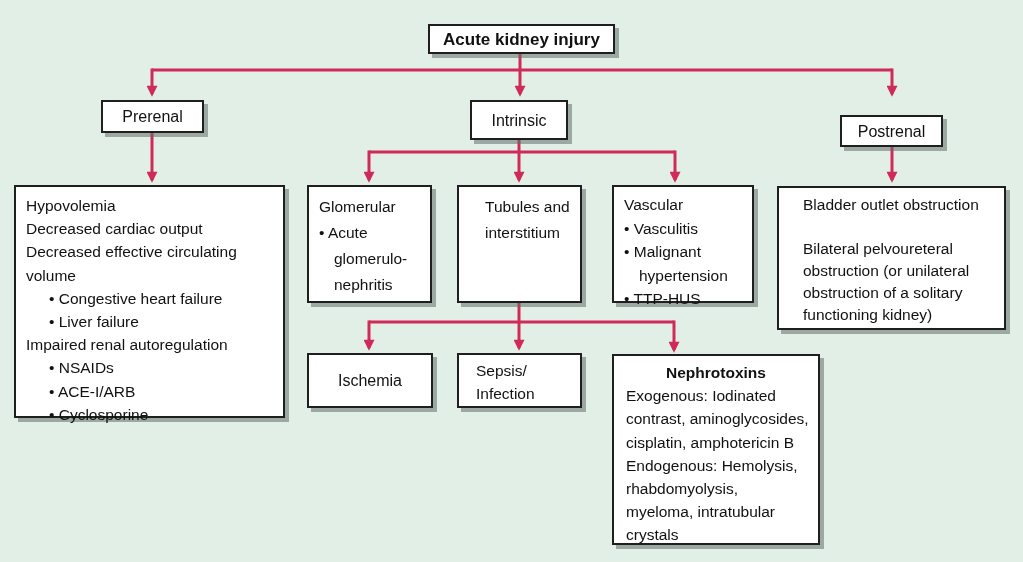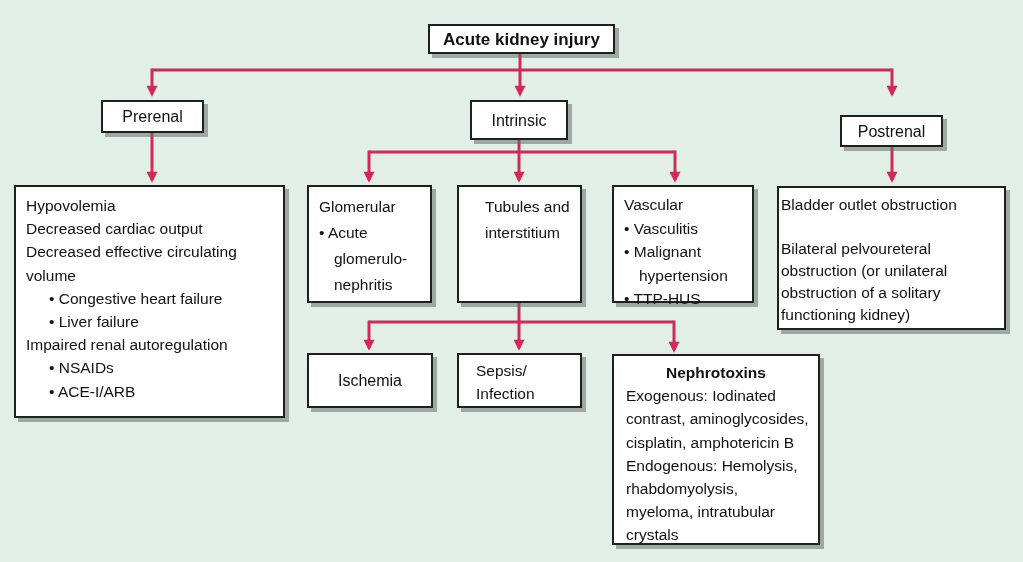--- a/index.html
+++ b/index.html
@@ -30,21 +30,21 @@
   }
   .label-box{display:flex;align-items:center;justify-content:center;font-size:16px;}
   .aki{left:428px;top:24px;width:187px;height:30px;font-weight:bold;font-size:17px;}
   .prerenal{left:101px;top:100px;width:103px;height:33px;}
   .intrinsic{left:470px;top:100px;width:98px;height:40px;}
   .postrenal{left:840px;top:100px;width:103px;height:32px;margin-top:15px;}
   .prerenal-causes{left:14px;top:185px;width:271px;height:233px;padding:7px 10px;line-height:23.2px;}
   .glomerular{left:307px;top:185px;width:125px;height:118px;padding:7px 10px;line-height:26px;}
   .tubules{left:457px;top:185px;width:125px;height:118px;padding:7px 26px;line-height:26px;}
   .vascular{left:612px;top:185px;width:142px;height:118px;padding:6px 10px;line-height:23.5px;}
-  .bladder{left:777px;top:186px;width:229px;height:144px;padding:6px 2px;line-height:22px;}
+  .bladder{left:777px;top:186px;width:229px;height:144px;padding:6px 24px;line-height:22px;}
   .ischemia{left:307px;top:353px;width:126px;height:55px;text-align:center;display:flex;align-items:center;justify-content:center;font-size:16px;}
   .sepsis{left:457px;top:353px;width:125px;height:55px;padding:4px 17px;line-height:23px;}
   .nephrotoxins{left:612px;top:354px;width:208px;height:191px;padding:5px 12px;line-height:23.2px;}
   .nephrotoxins .ntx-title{font-weight:bold;text-align:center;}
   .ln{white-space:nowrap;}
   .ln.ind1{margin-left:15px;}
   .ln.ind2{margin-left:23px;}
   .bladder .ln,.nephrotoxins .ln,.prerenal-causes .ln{white-space:nowrap;}
 </style>
 </head>
@@ -95,20 +95,21 @@
   <div class="box prerenal-causes">
       <div class="ln ind0">Hypovolemia</div>
       <div class="ln ind0">Decreased cardiac output</div>
       <div class="ln ind0">Decreased effective circulating</div>
       <div class="ln ind0">volume</div>
       <div class="ln ind2">• Congestive heart failure</div>
       <div class="ln ind2">• Liver failure</div>
       <div class="ln ind0">Impaired renal autoregulation</div>
       <div class="ln ind2">• NSAIDs</div>
       <div class="ln ind2">• ACE-I/ARB</div>
+      <div class="ln ind2">• Cyclosporine</div>
     </div>
 
   <div class="box glomerular">
       <div class="ln ind0">Glomerular</div>
       <div class="ln ind0">• Acute</div>
       <div class="ln ind1">glomerulo-</div>
       <div class="ln ind1">nephritis</div>
     </div>
 
   <div class="box tubules">

